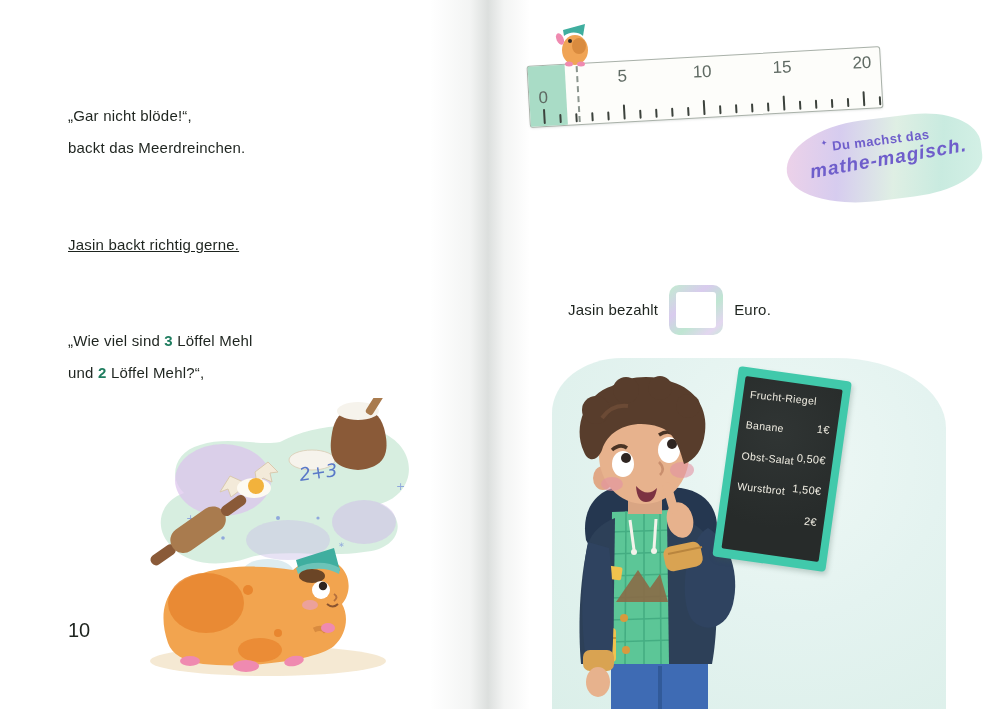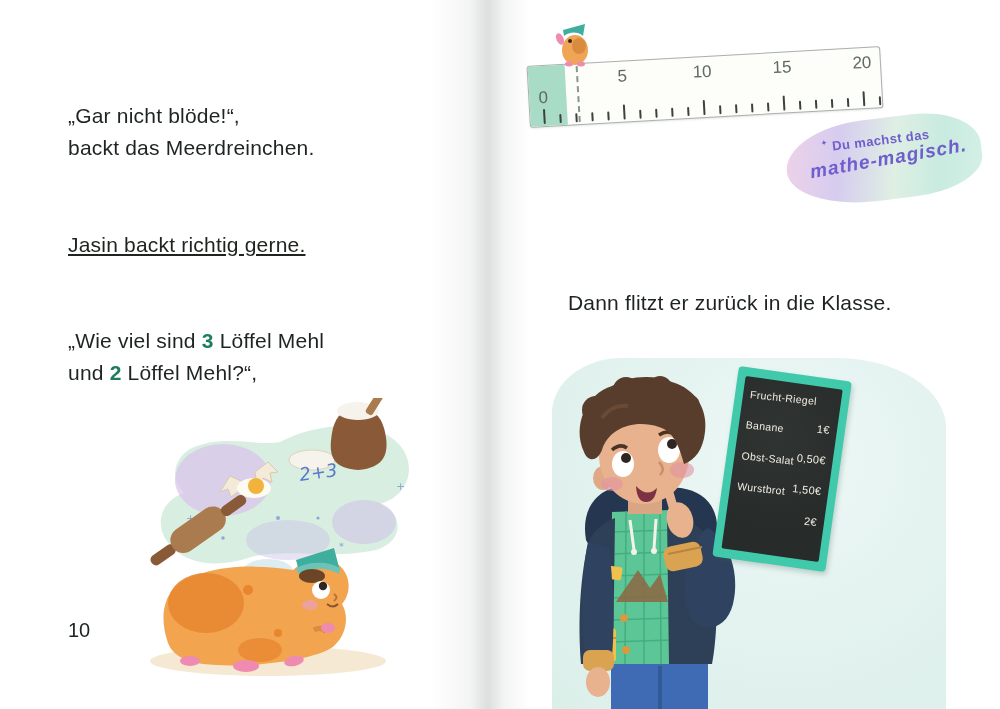--- a/index.html
+++ b/index.html
@@ -2,21 +2,21 @@
 <html><head>
 <meta charset="utf-8">
 <style>
   html,body{margin:0;padding:0;background:#ffffff;}
   #spread{position:relative;width:1000px;height:709px;overflow:hidden;background:#ffffff;
           font-family:"Liberation Sans","DejaVu Sans",sans-serif;color:#1e241f;}
   
   #gutter{position:absolute;left:430px;top:0;width:100px;height:709px;pointer-events:none;
           background:linear-gradient(to right,rgba(255,255,255,0) 0%,rgba(140,150,144,.10) 40%,rgba(120,132,126,.26) 58%,rgba(140,150,144,.10) 74%,rgba(255,255,255,0) 100%);}
   
-  .textblock{position:absolute;font-size:21px;line-height:32px;letter-spacing:.2px;}
+  .textblock{position:absolute;font-size:15px;line-height:32px;letter-spacing:.2px;}
   .tline{white-space:nowrap;height:32px;}
   .tline-flex{display:flex;align-items:center;height:32px;}
   .tline-tall{display:flex;align-items:center;height:46px;}
   .num{color:#1f7d5f;font-weight:bold;}
   #page-num{position:absolute;left:68px;top:619px;font-size:20px;}
   
   .answer-box{display:inline-block;width:33px;height:29px;border:1.6px solid #cfc8b2;
               border-radius:4px;background:#fff;margin:0 9px 0 7px;}
   .wc-box{display:inline-block;width:40px;height:36px;border:7px solid transparent;border-radius:10px;
           background:linear-gradient(#fff,#fff) padding-box,
@@ -190,21 +190,25 @@
   </svg>
 
   <div id="magic-swoosh"></div>
   <div id="magic-text">
     <div class="l1"><span class="sparkle">✦</span> <span>Du machst das</span></div>
     <div class="l2">mathe-magisch.</div>
   </div>
 
 
   <div class="textblock" style="left:568px;top:287px;z-index:6;">
-    <div class="tline">Dann flitzt er zurück in die Klasse.</div>
+    <div class="tline-tall">
+        <span>Jasin bezahlt</span>
+        <span class="wc-box"></span>
+        <span>Euro.</span>
+      </div>
   </div>
 
   <div id="wall-wash"></div>
 
   <svg id="boy-illu" class="illu" width="262" height="339" viewBox="0 0 262 339">
 
     <path d="M30,170 C24,135 45,115 75,115 L125,118 C152,122 165,142 160,168 L150,188 40,188 Z" fill="#253750"></path>
 
     <g>
       <path d="M55,290 L152,290 L152,339 L55,339 Z" fill="#3e6bb4"></path>

